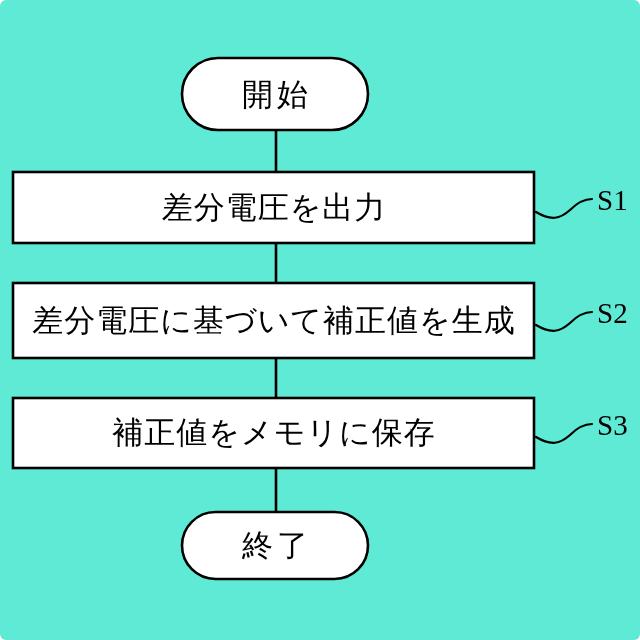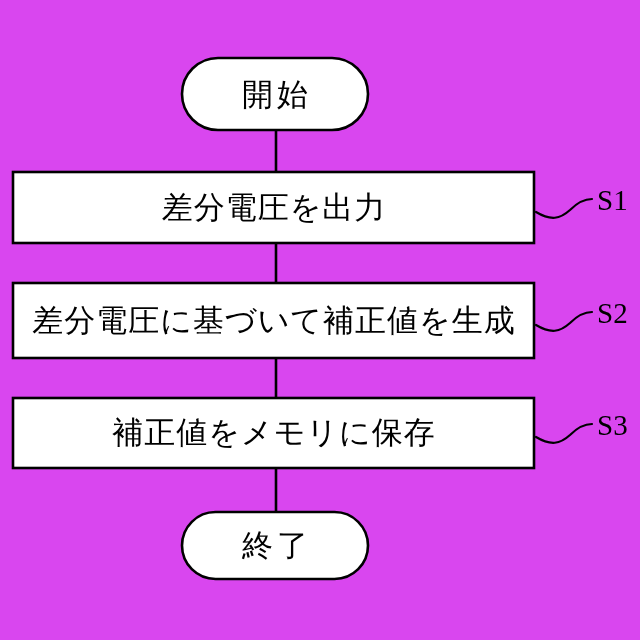--- a/index.html
+++ b/index.html
@@ -4,23 +4,24 @@
 <style>
   html, body {
     margin: 0;
     padding: 0;
     background: #ffffff;
   }
   #page {
     position: relative;
     width: 640px;
     height: 640px;
-    background: #d946ef;
+    background: #5eead4;
     overflow: hidden;
     font-family: "DejaVu Sans", "Liberation Sans", sans-serif;
+    border-radius: 6px;
   }
   #flow-svg {
     position: absolute;
     left: 0;
     top: 0;
     width: 640px;
     height: 640px;
   }
   .shape-stroke {
     fill: #ffffff;

